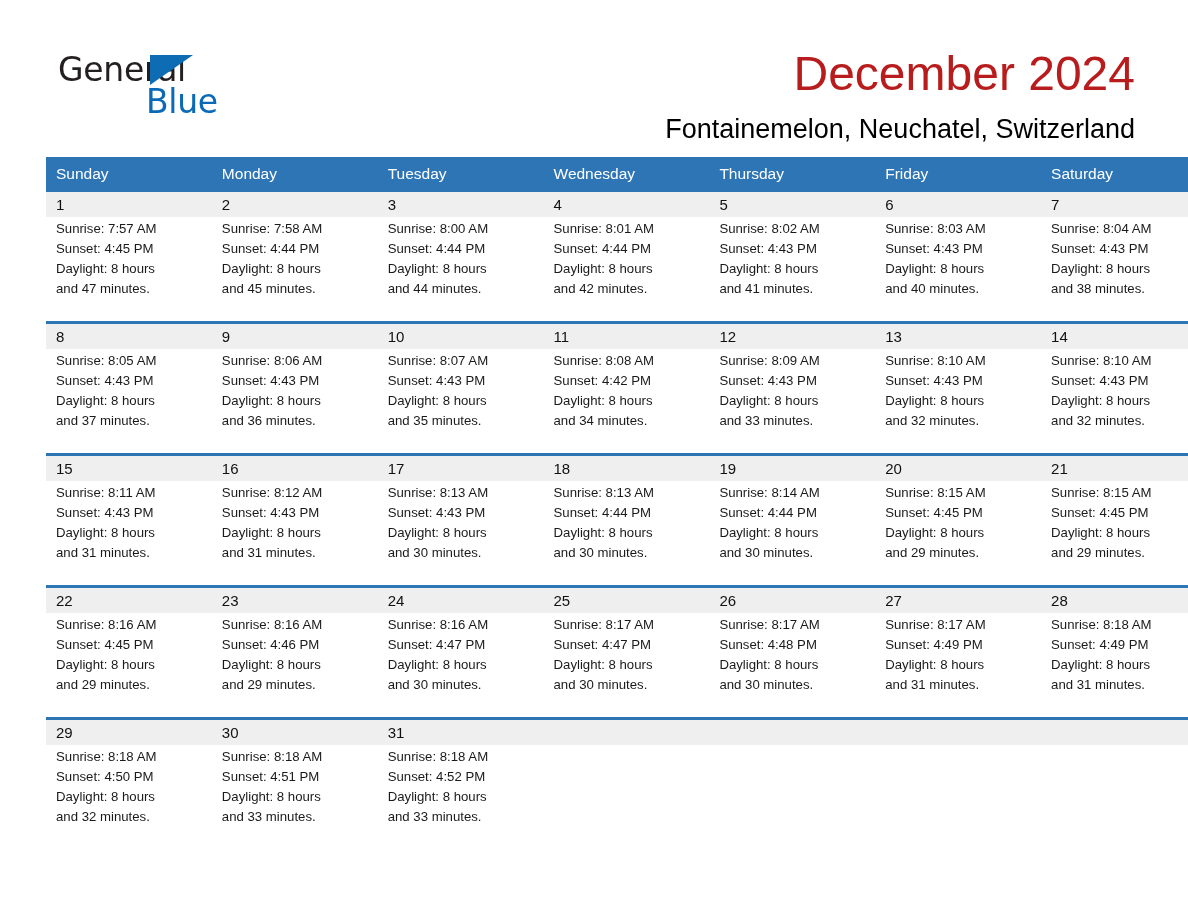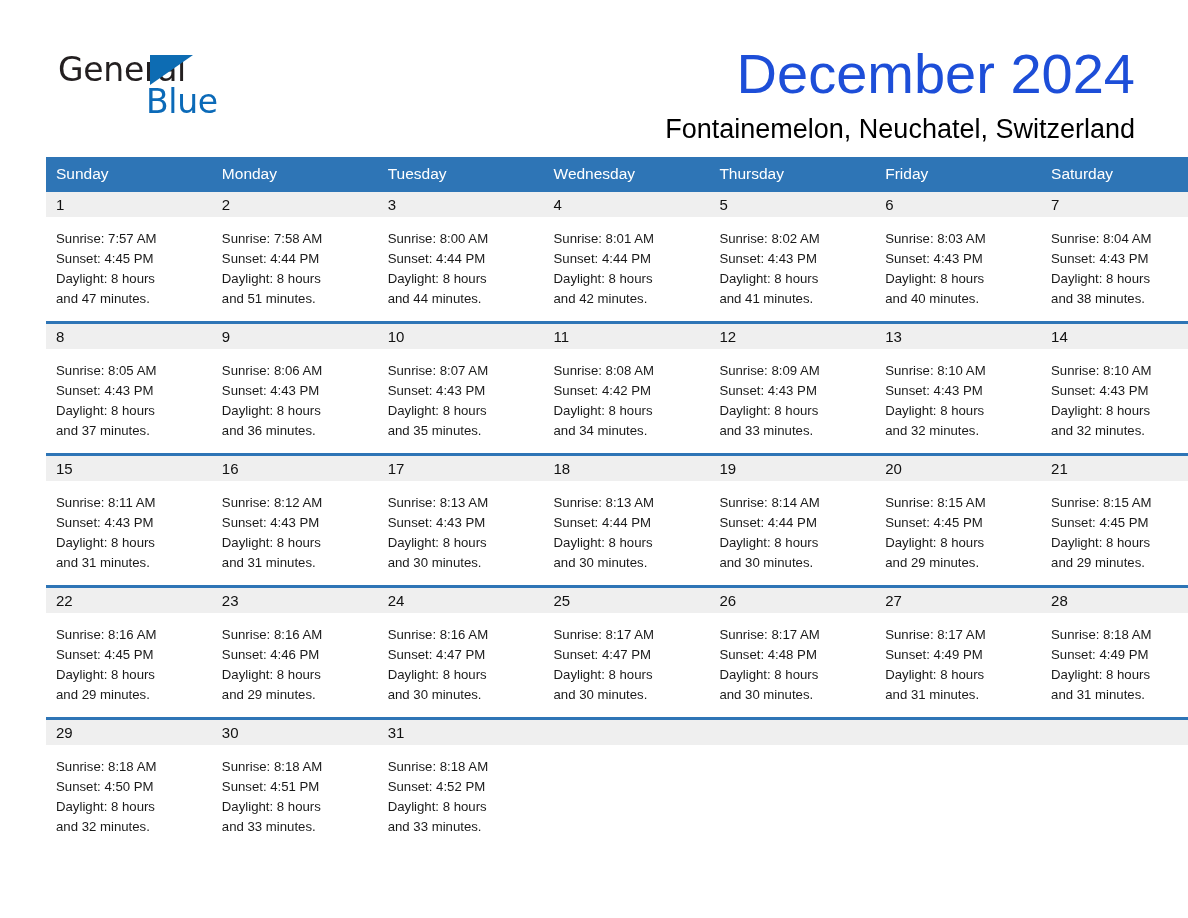--- a/index.html
+++ b/index.html
@@ -68,24 +68,24 @@
     margin-left: 8px;
   }
 
   .title-block {
     position: absolute;
     right: 53px;
     top: 48px;
     text-align: right;
   }
   .cal-title {
-    font-size: 56px;
+    font-size: 48px;
     line-height: 52px;
     font-weight: 400;
-    color: #1d4ed8;
+    color: #b91c1c;
     white-space: nowrap;
   }
 
   .cal-subtitle {
     position: absolute;
     right: 53px;
     top: 114px;
     font-size: 27px;
     line-height: 30px;
     font-weight: 400;
@@ -138,21 +138,21 @@
     padding: 2px 0 0 10px;
     font-size: 15px;
     line-height: 22px;
     color: #111111;
   }
   .daynum-band.empty {
     background: #efefef;
   }
 
   .dayinfo {
-    padding: 12px 8px 0 10px;
+    padding: 2px 8px 0 10px;
     font-size: 13.2px;
     line-height: 20px;
     color: #1a1a1a;
   }
   .dayinfo div {
     white-space: nowrap;
   }
 
   
   .week-sep td {
@@ -212,21 +212,21 @@
               </div>
             </div>
           </td>
           <td>
             <div class="daycell">
               <div class="daynum-band">2</div>
               <div class="dayinfo">
                 <div>Sunrise: 7:58 AM</div>
                 <div>Sunset: 4:44 PM</div>
                 <div>Daylight: 8 hours</div>
-                <div>and 51 minutes.</div>
+                <div>and 45 minutes.</div>
               </div>
             </div>
           </td>
           <td>
             <div class="daycell">
               <div class="daynum-band">3</div>
               <div class="dayinfo">
                 <div>Sunrise: 8:00 AM</div>
                 <div>Sunset: 4:44 PM</div>
                 <div>Daylight: 8 hours</div>

